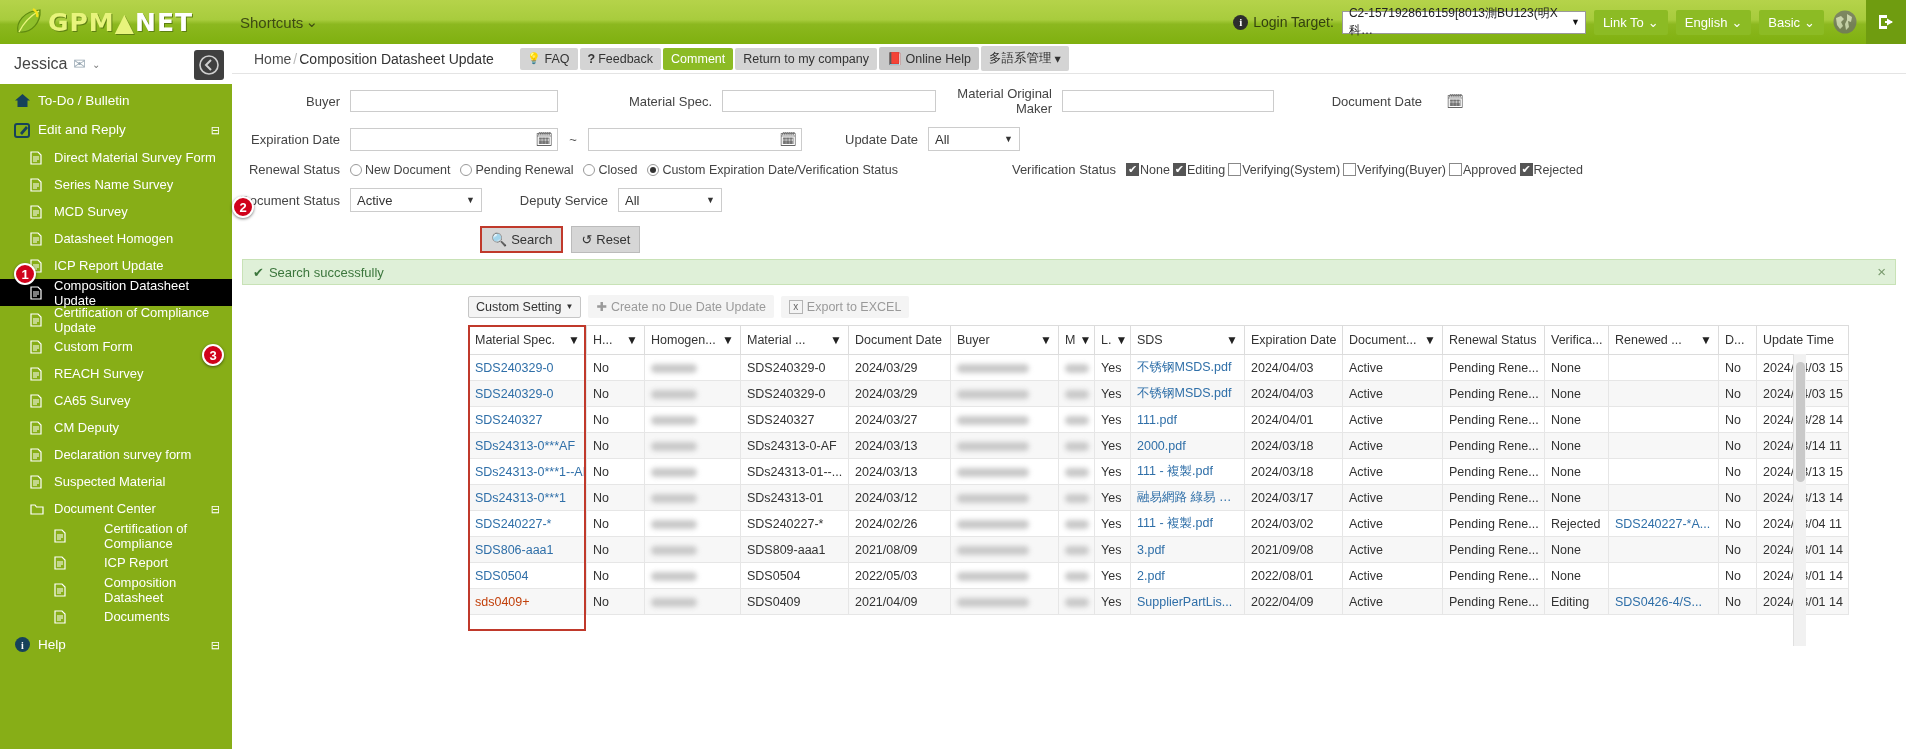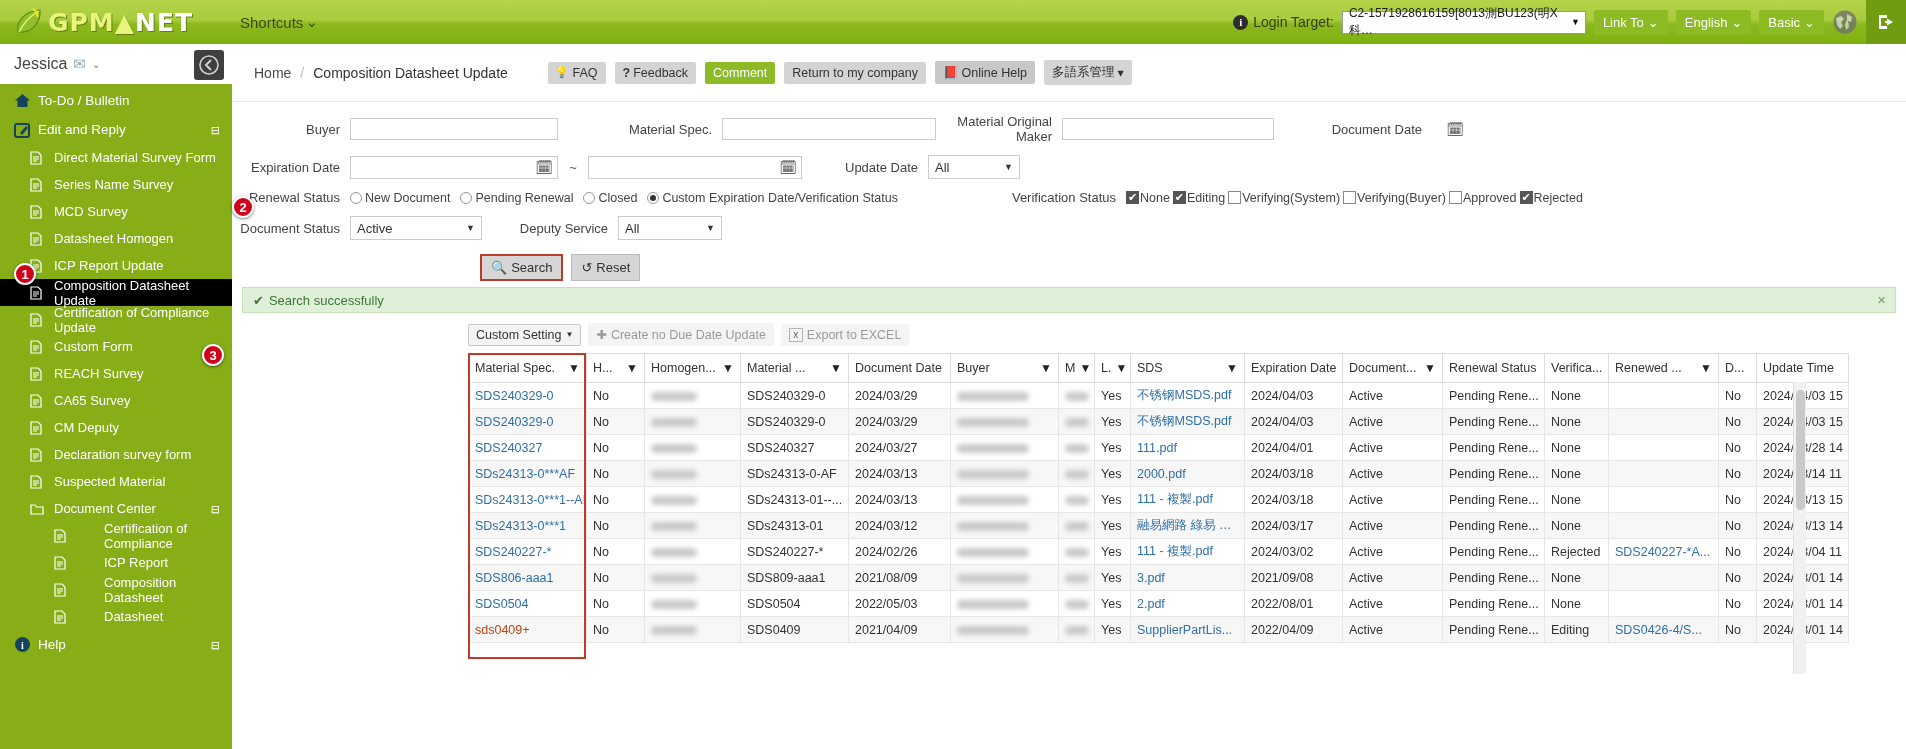--- a/index.html
+++ b/index.html
@@ -91,21 +91,21 @@
     background: #3f3f3f; border-radius: 3px; display: flex;
     align-items: center; justify-content: center; cursor: pointer; z-index: 20;
   }
 
   
   .main {
     position: absolute; left: 232px; top: 44px; width: 1674px; height: 705px;
     background: #fff; overflow: hidden;
   }
   .crumbbar {
-    height: 58px; display: flex; align-items: center; padding-left: 22px; gap: 9px;
+    height: 30px; display: flex; align-items: center; padding-left: 22px; gap: 2px;
     border-bottom: 1px solid #e4e4e4;
   }
   .crumb { font-size: 14px; color: #4a4a4a; }
   .crumb.sep { color: #bbb; }
   .crumb.cur { color: #333; }
   .tbtn {
     background: #d4d4d4; color: #333; font-size: 12.5px; border: none;
     padding: 4px 8px; cursor: pointer; border-radius: 2px; display: inline-flex;
     align-items: center; gap: 3px;
   }
@@ -450,21 +450,21 @@
         </span>
         <span>Composition Datasheet</span>
       </div>
       <div class="nav-item nav-sub2">
         <span class="nav-icon">
           <svg width="12" height="14" viewBox="0 0 12 14">
             <path d="M1 1 H8 L11 4 V13 H1 Z" fill="none" stroke="#fff" stroke-width="1.2"></path>
             <path d="M3 6 H9 M3 8 H9 M3 10 H7" stroke="#fff" stroke-width="1"></path>
           </svg>
         </span>
-        <span>Datasheet</span>
+        <span>Documents</span>
       </div>
       <div class="nav-item top">
         <span class="nav-icon">
           <svg width="17" height="17" viewBox="0 0 17 17">
             <circle cx="8.5" cy="8.5" r="7.5" fill="#16425b"></circle>
             <text x="8.5" y="12.5" font-size="10" fill="#fff" text-anchor="middle" font-family="serif" font-weight="bold">i</text>
           </svg>
         </span>
         <span>Help</span>
         <span class="nav-expander">⊟</span>

